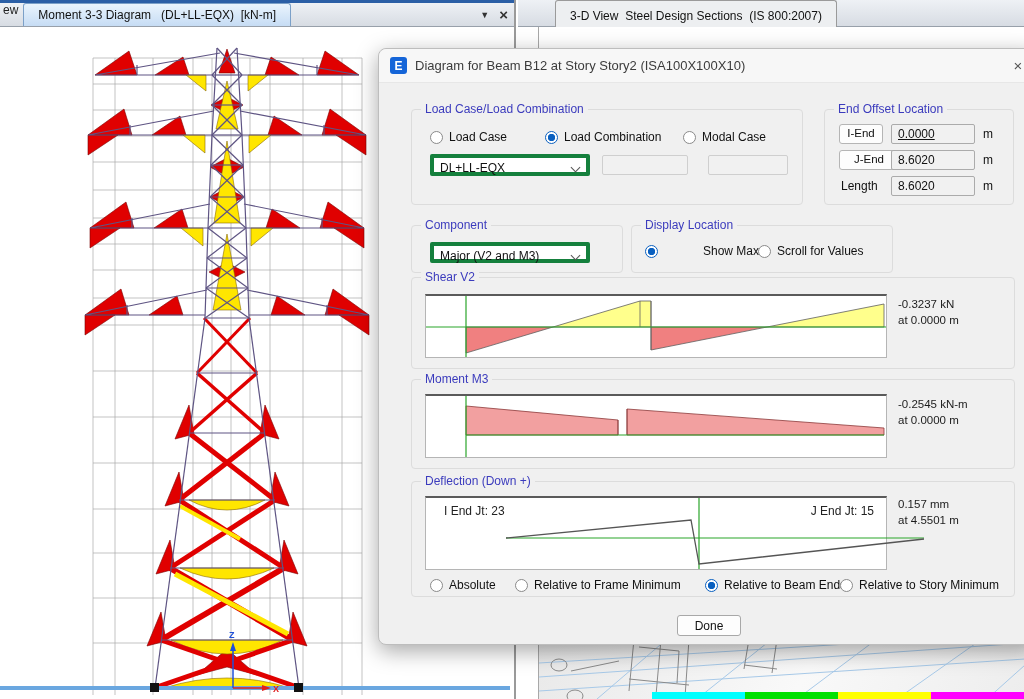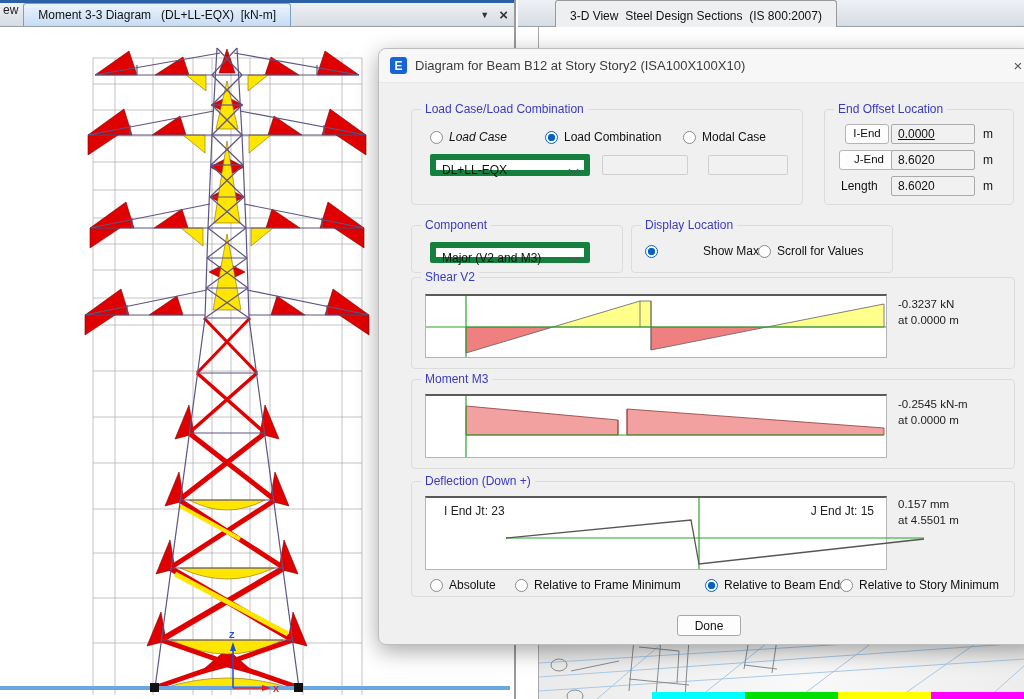--- a/index.html
+++ b/index.html
@@ -42,21 +42,21 @@
   .dlg-close { position:absolute; left:630px; top:7px; width:18px; height:18px; font-size:15px; color:#555;
                display:flex; align-items:center; justify-content:center; cursor:default; }
 
   .grp { position:absolute; border:1px solid #dcdcdc; border-radius:4px; }
   .glabel { position:absolute; top:-8px; left:9px; background:#f0f0f0; padding:0 4px; font-size:12px; color:#3b3bbd; white-space:nowrap; }
 
   .radio { position:absolute; display:flex; align-items:center; gap:6px; font-size:12px; color:#111; cursor:default; white-space:nowrap; }
   .rb { width:13px; height:13px; border:1px solid #8a8a8a; border-radius:50%; background:#fff; flex:0 0 13px; }
   .rb.on { border:1px solid #0a60c0; background:radial-gradient(circle at 50% 50%, #0a60c0 0 3.4px, #fff 4px); }
 
-  .combo { position:absolute; height:22px; background:#fff; border:6px solid #15803d; border-radius:2px;
+  .combo { position:absolute; height:22px; background:#fff; border:4px solid #15803d; border-radius:2px;
            font-size:12px; color:#111; padding:3px 4px 0 6px; cursor:default; }
   .chev { position:absolute; right:7px; top:6px; width:7px; height:7px; border-right:1.6px solid #555; border-bottom:1.6px solid #555;
           transform:rotate(45deg); }
   .field { position:absolute; height:20px; background:#f1f1f1; border:1px solid #ababab; border-radius:2px;
            font-size:12px; color:#111; padding:2px 0 0 6px; }
   .field.dis { background:#f1f1f1; border-color:#cfcfcf; }
   .btnsm { position:absolute; height:20px; background:#fdfdfd; border:1px solid #b5b5b5; border-radius:3px;
            font-size:11.5px; color:#111; text-align:center; padding-top:2px; cursor:default; }
   .lbl { position:absolute; font-size:12px; color:#111; }
 
@@ -310,21 +310,21 @@
 
   <div class="dialog">
     <div class="titlebar">
       <span class="logo">E</span>
       <span class="dlg-title">Diagram for Beam B12 at Story Story2 (ISA100X100X10)</span>
       <span class="dlg-close">×</span>
     </div>
 
     <div class="grp" style="left:32px; top:60px; width:392px; height:96px;">
       <span class="glabel">Load Case/Load Combination</span>
-      <label class="radio" style="left:18px; top:20px;font-style:italic;">
+      <label class="radio" style="left:18px; top:20px;">
         <span class="rb"></span>
         <span>Load Case</span>
       </label>
       <label class="radio" style="left:133px; top:20px;">
         <span class="rb on"></span>
         <span>Load Combination</span>
       </label>
       <label class="radio" style="left:271px; top:20px;">
         <span class="rb"></span>
         <span>Modal Case</span>
@@ -332,21 +332,21 @@
       <div class="combo" style="left:18px; top:44px; width:160px;">
         <span>DL+LL-EQX</span>
         <span class="chev"></span>
       </div>
       <div class="field dis" style="left:190px; top:45px; width:86px;"></div>
       <div class="field dis" style="left:296px; top:45px; width:80px;"></div>
     </div>
 
     <div class="grp" style="left:445px; top:60px; width:190px; height:96px;">
       <span class="glabel">End Offset Location</span>
-      <div class="btnsm" style="left:20px; top:14px; width:44px;">I-End</div>
+      <div class="btnsm" style="left:14px; top:14px; width:44px;">I-End</div>
       <div class="field" style="left:66px; top:14px; width:84px;text-decoration:underline;">0.0000</div>
       <span class="lbl" style="left:158px; top:17px;">m</span>
       <div class="btnsm" style="left:14px; top:40px; width:60px;">J-End</div>
       <div class="field" style="left:66px; top:40px; width:84px;">8.6020</div>
       <span class="lbl" style="left:158px; top:43px;">m</span>
       <span class="lbl" style="left:16px; top:69px;">Length</span>
       <div class="field" style="left:66px; top:66px; width:84px;">8.6020</div>
       <span class="lbl" style="left:158px; top:69px;">m</span>
     </div>
 

